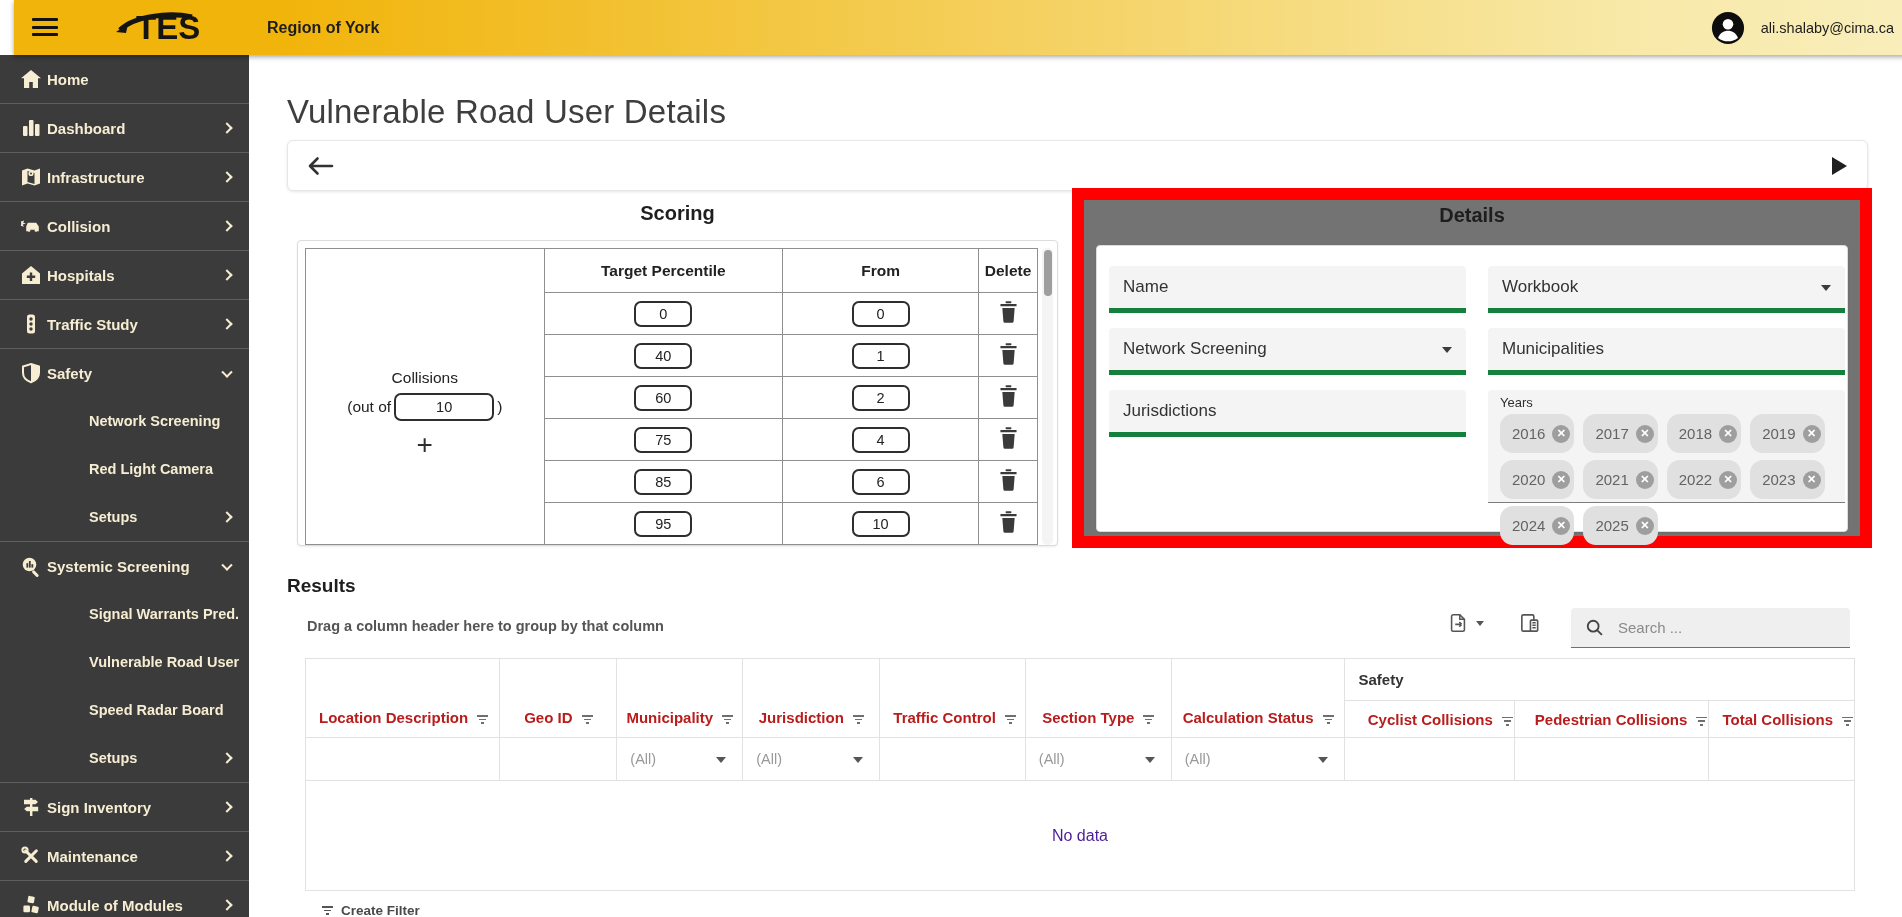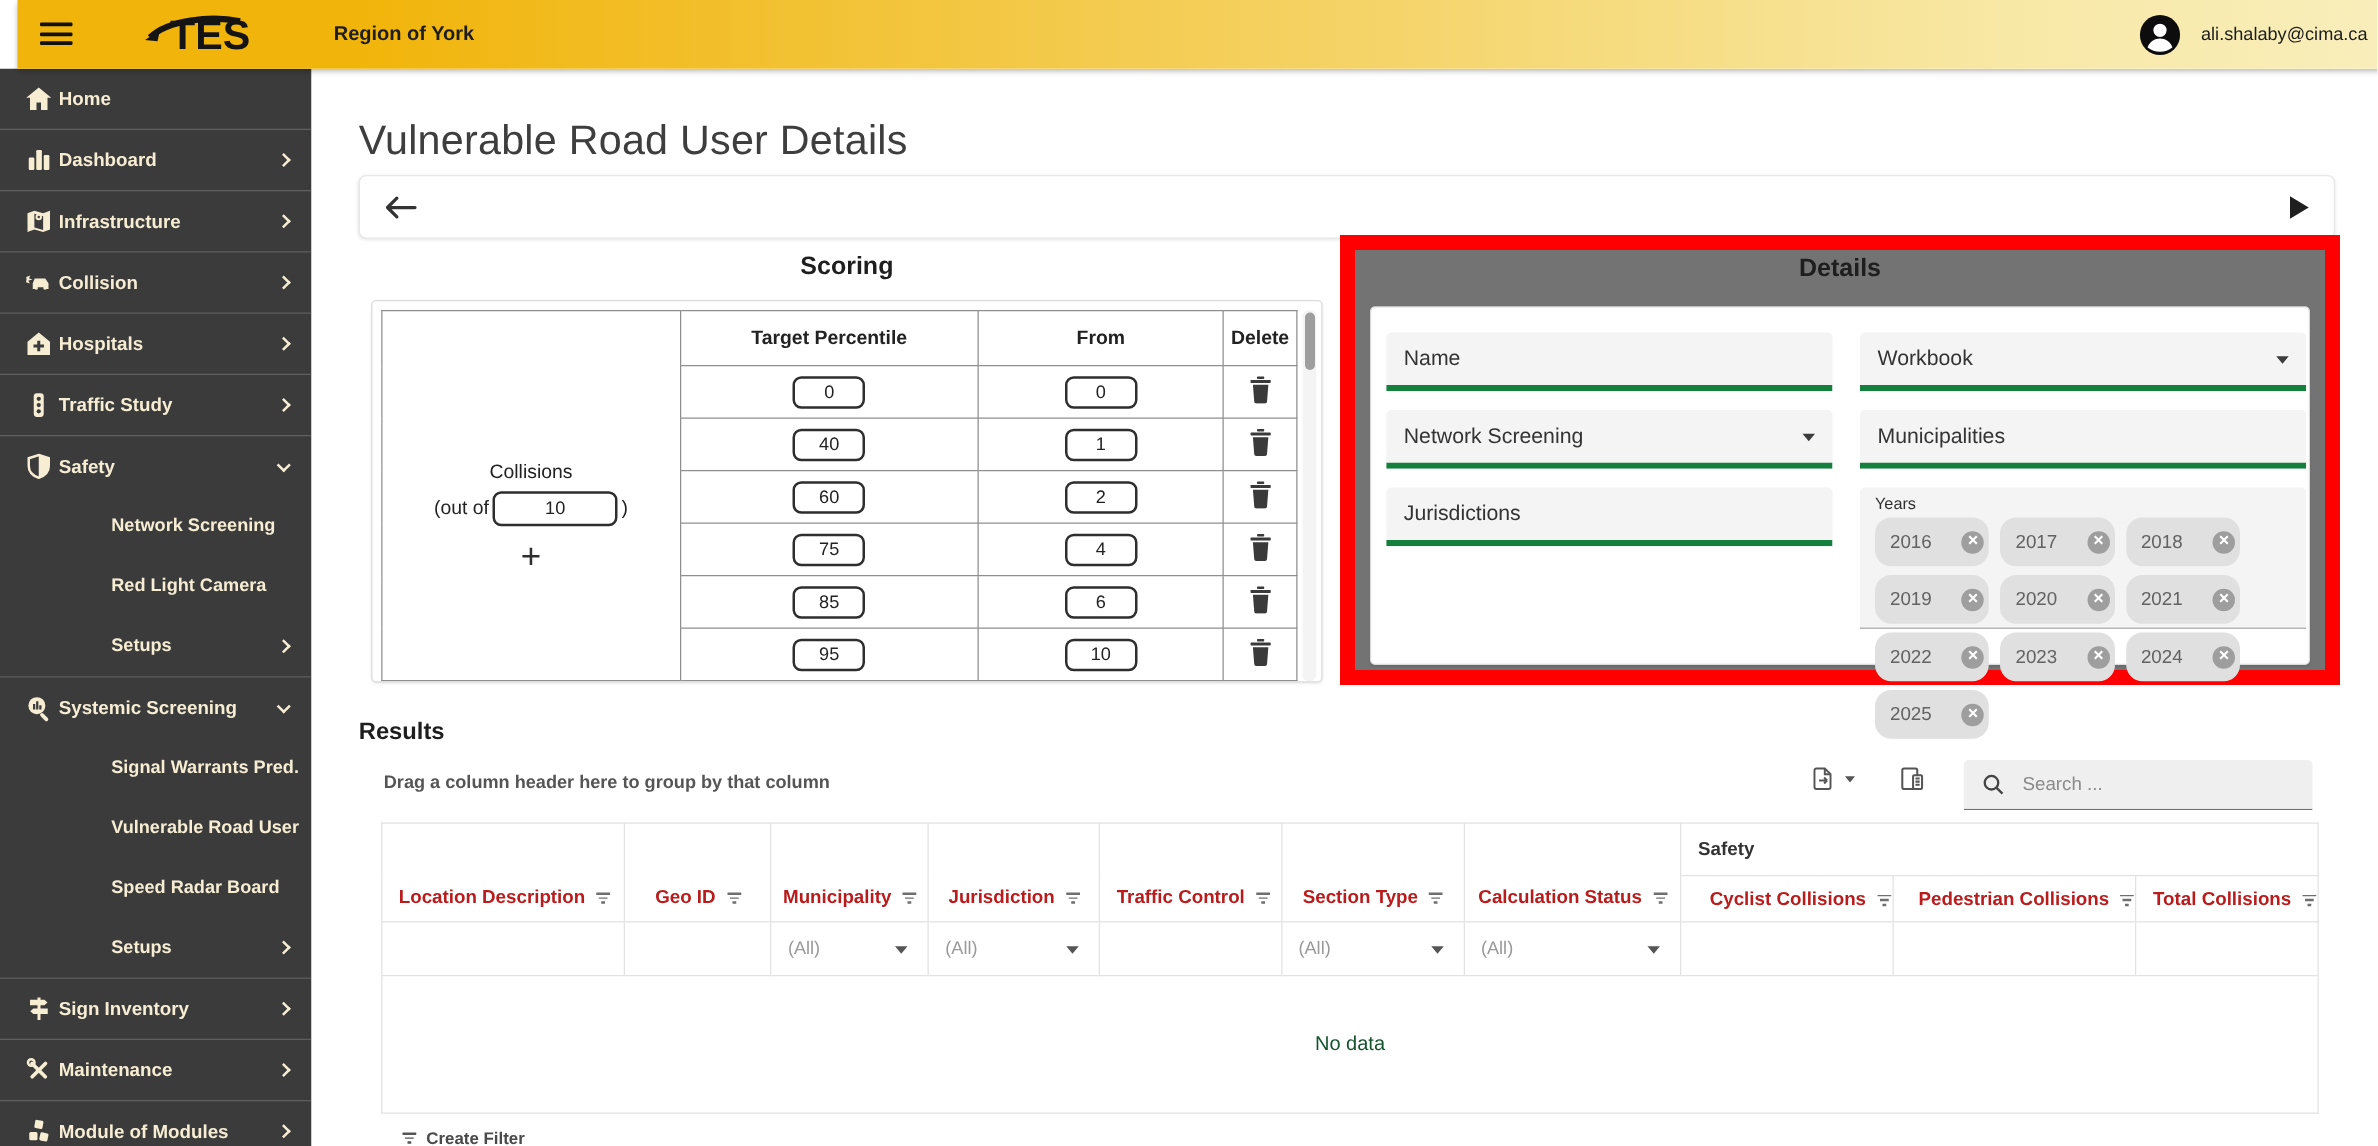--- a/index.html
+++ b/index.html
@@ -78,21 +78,21 @@
   .field{position:relative;height:47px;background:#F4F4F4;border-bottom:5px solid #15803d;
          border-radius:4px 4px 0 0;display:flex;align-items:center;padding:0 34px 0 14px;
          font-size:17px;color:#333;cursor:text;}
   .field.dd{cursor:pointer;}
   .caret{position:absolute;right:14px;top:50%;margin-top:-2px;width:0;height:0;
          border-left:5px solid transparent;border-right:5px solid transparent;border-top:6px solid #3c3c3c;}
   .years{height:113px;background:#F4F4F4;border-bottom:1px solid #7d7d7d;border-radius:4px 4px 0 0;
          padding:5px 10px 0 12px;cursor:text;}
   .years-label{font-size:13px;color:#2f2f2f;margin-bottom:4px;}
   .chips{display:flex;flex-wrap:wrap;gap:7px 9px;}
-  .chip{display:inline-flex;align-items:center;gap:24px;height:39px;background:#E0E0E0;border-radius:13px;
+  .chip{display:inline-flex;align-items:center;gap:7px;height:39px;background:#E0E0E0;border-radius:13px;
         padding:0 4px 0 12px;font-size:15px;color:#636363;}
   .chip-x{width:18px;height:18px;border-radius:50%;background:#9E9E9E;color:#fff;font-size:11px;font-weight:700;
           display:flex;align-items:center;justify-content:center;border:none;cursor:pointer;padding:0;line-height:1;}
 
   
   .results-head{position:absolute;left:38px;top:520px;font-size:19px;font-weight:700;color:#1e1e1e;}
   .hint{position:absolute;left:58px;top:563px;font-size:14.5px;font-weight:700;color:#555;}
   .tool-btn{position:absolute;top:556px;background:none;border:none;padding:0;cursor:pointer;
             display:flex;align-items:center;gap:7px;}
   .export-btn{left:1198px;}
@@ -117,21 +117,21 @@
   .band{font-size:15px;font-weight:700;color:#333;text-align:left;padding-left:13px;vertical-align:middle;}
   .fg{display:inline-block;vertical-align:-1px;margin-left:9px;}
   .fg i{display:block;height:1.7px;background:#6f6f6f;margin:1.9px auto 0;}
   .fg i:nth-child(1){width:11px;margin-top:0;}
   .fg i:nth-child(2){width:7px;}
   .fg i:nth-child(3){width:3px;}
   tr.frow td{height:43px;position:relative;cursor:pointer;}
   .allcell-inner{position:absolute;inset:0;display:flex;align-items:center;padding:0 30px 0 13px;
                  font-size:14.5px;color:#999;}
   .allcell-inner .caret{right:16px;border-top-color:#555;}
-  td.nodata{height:110px;text-align:center;font-size:16px;color:#14532d;border-left:1px solid #E2E2E2;
+  td.nodata{height:110px;text-align:center;font-size:16px;color:#4c1d95;border-left:1px solid #E2E2E2;
             border-right:1px solid #E2E2E2;}
   .create-filter{position:absolute;left:64px;top:848px;display:flex;align-items:center;gap:8px;
                  font-size:13.5px;font-weight:700;color:#4a4a4a;cursor:pointer;background:none;border:none;
                  padding:0;font-family:inherit;}
   .cf-fg i{background:#555;}
 </style>
 </head>
 <body>
 
 <div class="screen">

